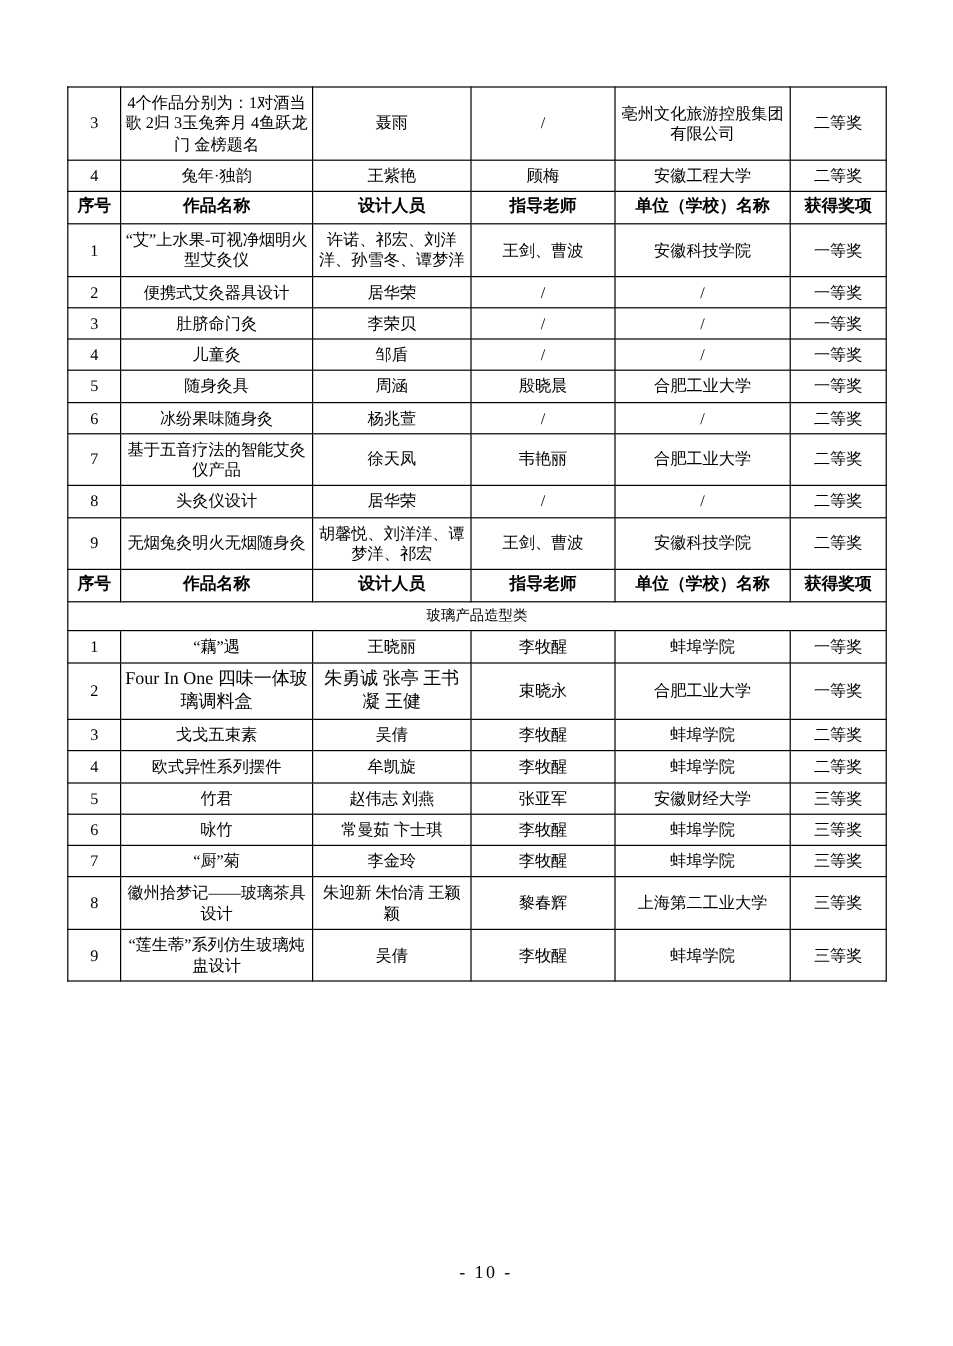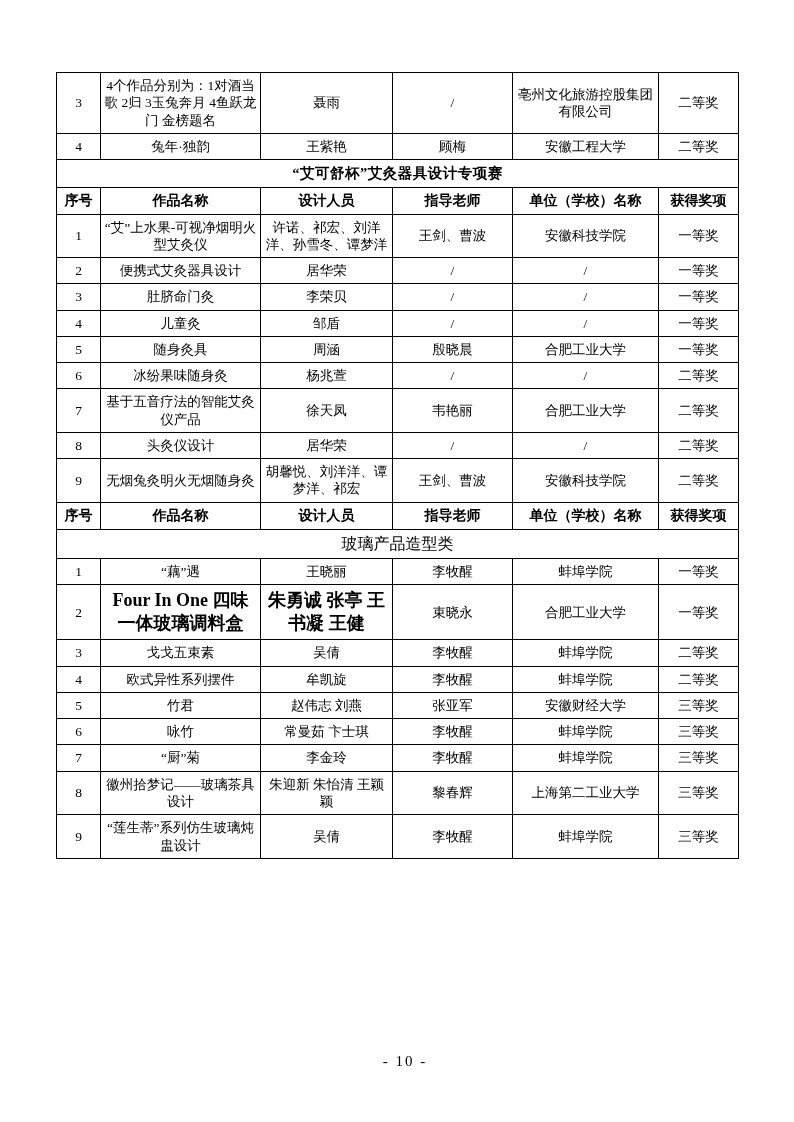--- a/index.html
+++ b/index.html
@@ -41,42 +41,42 @@
   .col-teach { width: 120px; }
   .col-unit  { width: 146px; }
   .col-award { width: 80px; }
 
   .section-title {
     font-weight: bold;
     font-size: 14.5px;
     letter-spacing: 0.5px;
   }
   .sub-title {
-    font-size: 16px;
+    font-size: 12px;
   }
   .header-row td {
     font-weight: bold;
     font-size: 14px;
   }
   .cell-left {
     text-align: center;
   }
   .latin {
     font-family: "Liberation Serif", serif;
   }
   .footer {
     position: absolute;
     left: 16px;
     right: 0;
     bottom: 52px;
     text-align: center;
     font-size: 15px;
     letter-spacing: 2px;
   }
-  .nowrap-narrow { font-size: 18px; font-weight: bold; }
+  .nowrap-narrow { font-size: 15px; }
 </style>
 </head>
 <body>
 
 <div class="page">
   <table class="doc-table">
     <colgroup>
       <col class="col-no">
         <col class="col-work">
         <col class="col-desn">
@@ -96,23 +96,20 @@
       </tr>
       <tr>
         <td>4</td>
         <td>兔年·独韵</td>
         <td>王紫艳</td>
         <td>顾梅</td>
         <td>安徽工程大学</td>
         <td>二等奖</td>
       </tr>
 
-      <tr>
-        <td colspan="6" class="section-title">“艾可舒杯”艾灸器具设计专项赛</td>
-      </tr>
 
       <tr class="header-row">
         <td>序号</td>
         <td>作品名称</td>
         <td>设计人员</td>
         <td>指导老师</td>
         <td>单位（学校）名称</td>
         <td>获得奖项</td>
       </tr>
       <tr>

